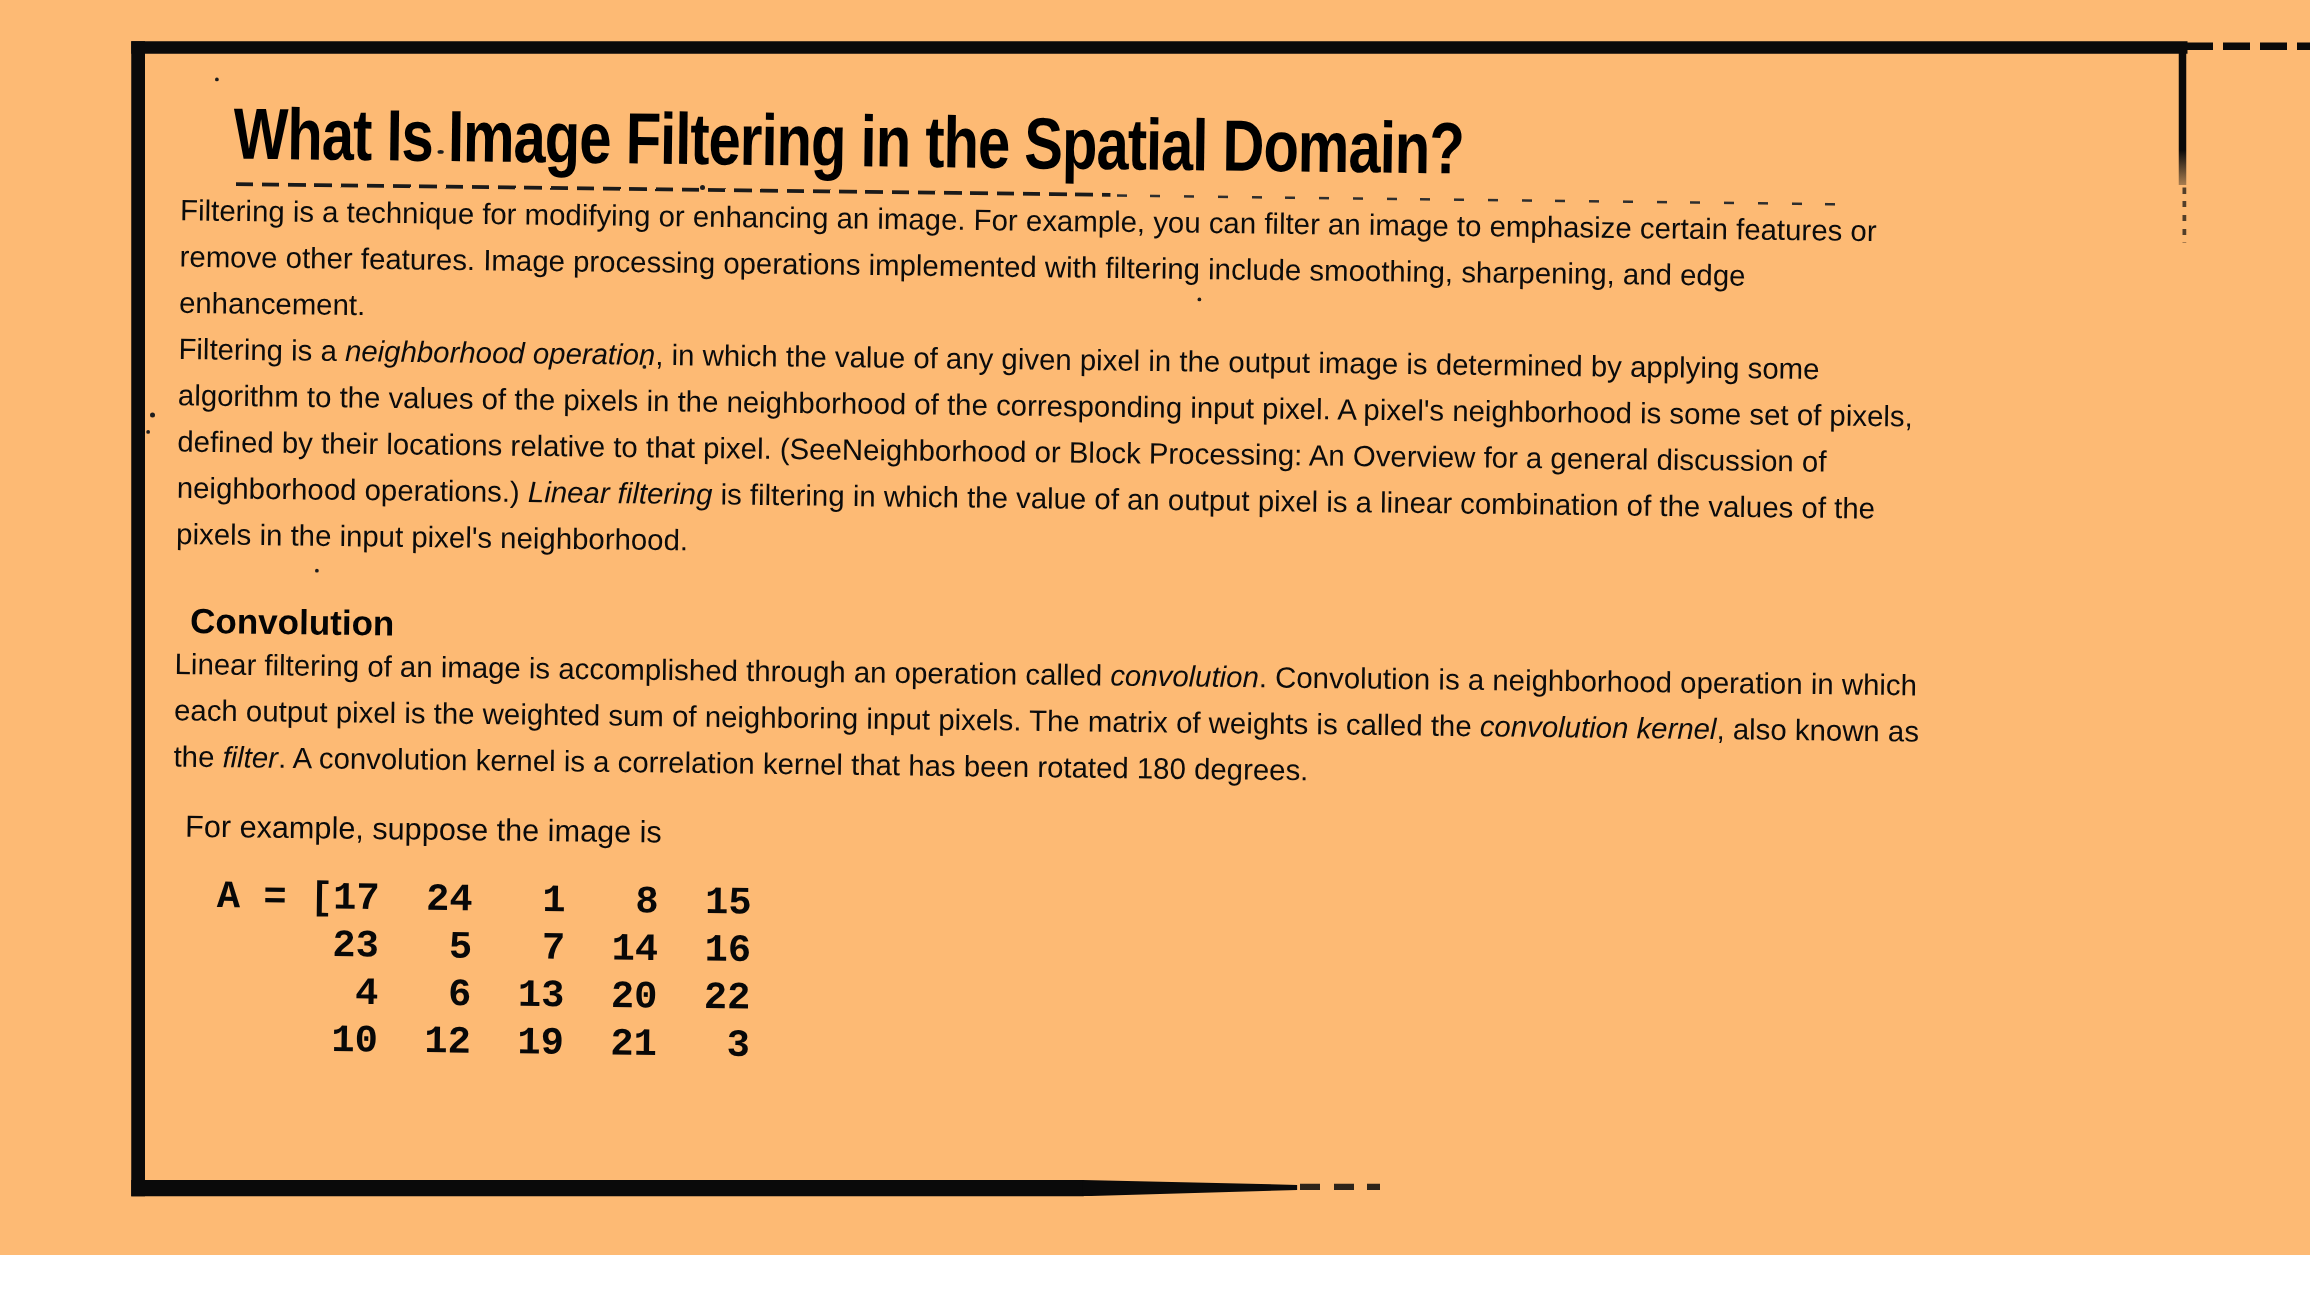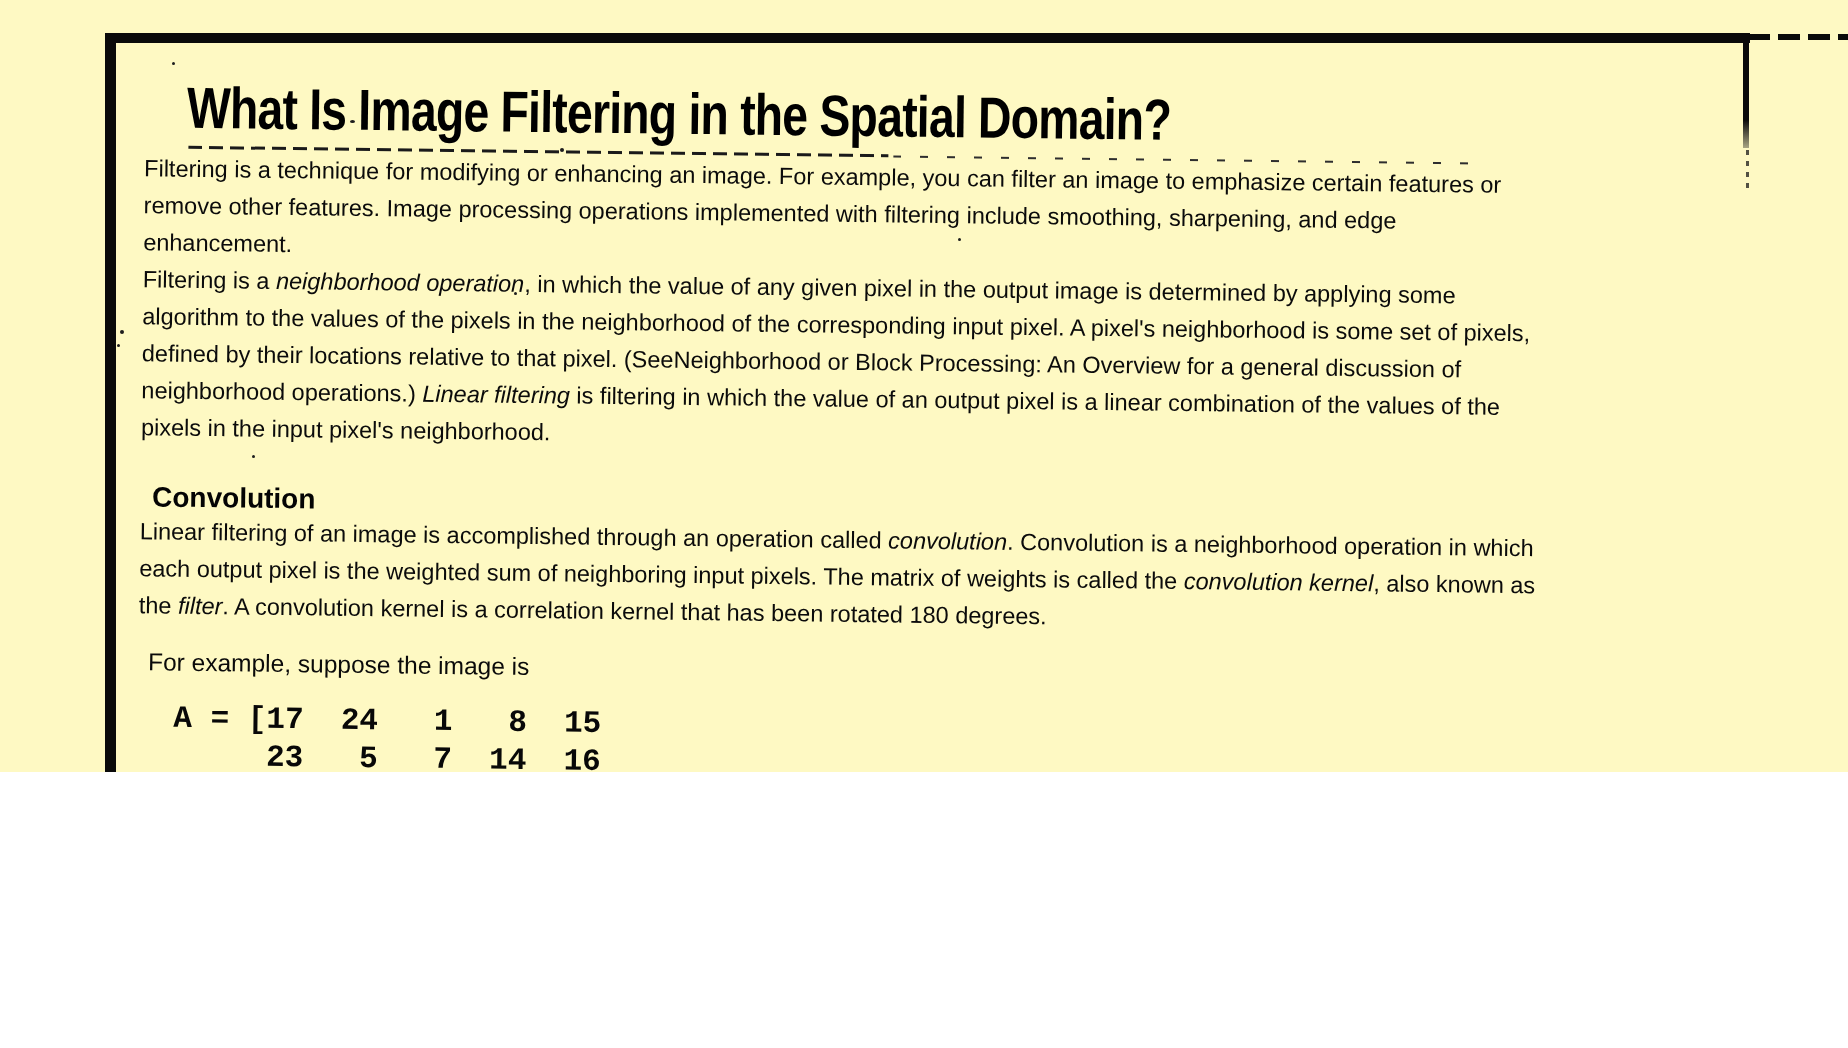--- a/index.html
+++ b/index.html
@@ -1,21 +1,21 @@
 <!DOCTYPE html>
 <html><head>
 <meta charset="utf-8">
 <style>
   html,body{margin:0;padding:0;}
   body{
     width:1848px;height:1048px;background:#ffffff;
     font-family:"Liberation Sans", sans-serif;
     overflow:hidden;
   }
-  .page{position:relative;width:1848px;height:772px;background:#fef9c3;color:#0b0b0b;overflow:hidden;}
+  .page{position:relative;width:1848px;height:1004px;background:#fdba74;color:#0b0b0b;overflow:hidden;}
 
   
   .frame-left{position:absolute;left:105px;top:33px;width:11px;height:924px;background:#0a0a0a;}
   .frame-top{position:absolute;left:105px;top:33px;width:1645px;height:10px;background:#0a0a0a;}
   .frame-top-ext{position:absolute;left:1748px;top:34px;width:100px;height:6px;
     background:repeating-linear-gradient(90deg,#0a0a0a 0 22px,rgba(0,0,0,0) 22px 30px);}
   .frame-right-tick{position:absolute;left:1743px;top:36px;width:6px;height:112px;
     background:linear-gradient(#0a0a0a 75%, rgba(10,10,10,.35));}
   .frame-right-dots{position:absolute;left:1746px;top:150px;width:3px;height:44px;opacity:.7;
     background:repeating-linear-gradient(#0a0a0a 0 5px, rgba(0,0,0,0) 5px 11px);}

